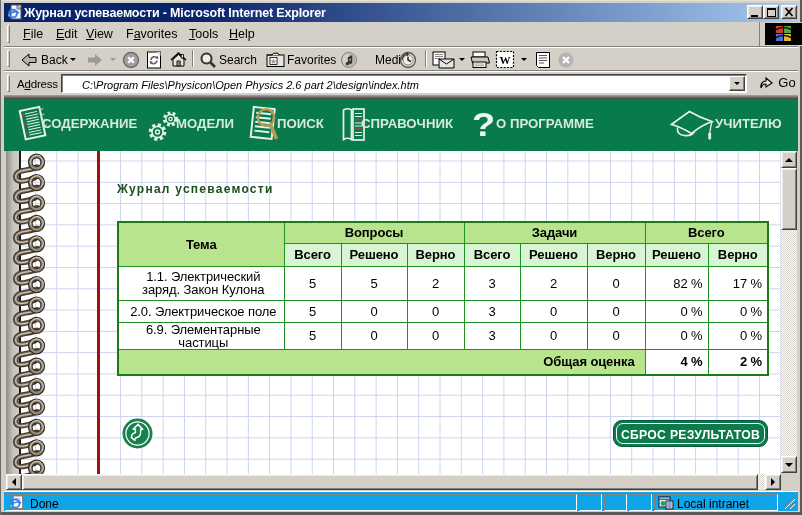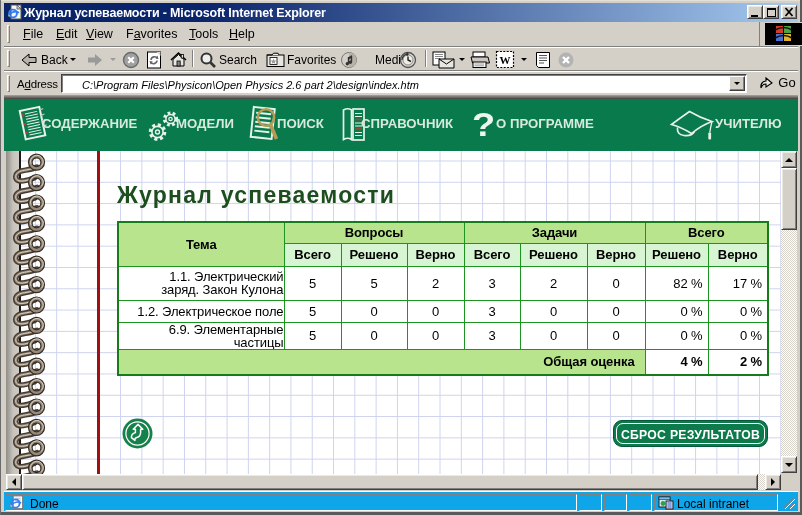--- a/index.html
+++ b/index.html
@@ -44,27 +44,27 @@
 #navbar { left:4px; top:99px; width:794px; height:52px; background:#087a4c; }
 .navtxt { position:absolute; top:17px; font-size:13.2px; font-weight:bold; color:#d8e9dd; }
 
 #content { left:6px; top:151px; width:775px; height:323px; background:#fff; overflow:hidden;
   background-image:
     linear-gradient(90deg,#cdd3ee 0 1px, transparent 1px),
     linear-gradient(#cdd3ee 0 1px, transparent 1px);
   background-size:21.3px 21.3px; background-position:7.6px 9.5px; }
 #leftstrip { left:0; top:0; width:15px; height:323px; background:linear-gradient(90deg,#8f8c86 0px,#c6c3bd 7px,#d2cfc9 15px); border-right:2px solid #1a1a1a; }
 #redline { left:91px; top:0; width:3px; height:323px; background:#a01010; }
-#pagetitle { left:111px; top:31px; font-size:23px; font-weight:bold; color:#1c4e1e; letter-spacing:1.25px; }
+#pagetitle { left:111px; top:31px; font-size:12px; font-weight:bold; color:#1c4e1e; letter-spacing:1.25px; }
 table { border-collapse:collapse; table-layout:fixed; }
 #jtable { position:absolute; left:111px; top:70px; width:650px; border:2px solid #177c17; font-size:13px; letter-spacing:-0.1px; }
 #jtable td { border:1.5px solid #1d9420; overflow:hidden; }
 .hdr { background:#b9e48e; font-weight:bold; text-align:center; }
 .sub { background:#d7f5d2; font-weight:bold; text-align:center; }
-.topic { background:#fff; text-align:right; padding-left:4px; line-height:13px; }
+.topic { background:#fff; text-align:center; padding-left:4px; line-height:13px; }
 .num { background:#fff; text-align:center; }
 .pct { background:#fff; text-align:right; padding-right:5px; }
 
 .sbtn { background:#d4d0c8; border:1px solid; border-color:#fff #404040 #404040 #fff; box-shadow:inset 1px 1px 0 #ece9e2, inset -1px -1px 0 #808080;
   display:flex; align-items:center; justify-content:center; }
 .dither { background:repeating-conic-gradient(#fdfdfb 0% 25%, #d8d4cc 25% 50%) 0 0/2px 2px; }
 #vscroll { left:781px; top:151px; width:16px; height:322px; }
 #hscroll { left:6px; top:474px; width:775px; height:16px; }
 #corner { left:781px; top:474px; width:16px; height:16px; background:#d4d0c8; }
 
@@ -445,21 +445,21 @@
       <td class="num">5</td>
           <td class="num">5</td>
           <td class="num">2</td>
       <td class="num">3</td>
           <td class="num">2</td>
           <td class="num">0</td>
       <td class="pct">82 %</td>
           <td class="pct">17 %</td>
     </tr>
     <tr style="height:22px">
-      <td class="topic">1.2. Электрическое поле</td>
+      <td class="topic">2.0. Электрическое поле</td>
       <td class="num">5</td>
           <td class="num">0</td>
           <td class="num">0</td>
       <td class="num">3</td>
           <td class="num">0</td>
           <td class="num">0</td>
       <td class="pct">0 %</td>
           <td class="pct">0 %</td>
     </tr>
     <tr style="height:26px">

